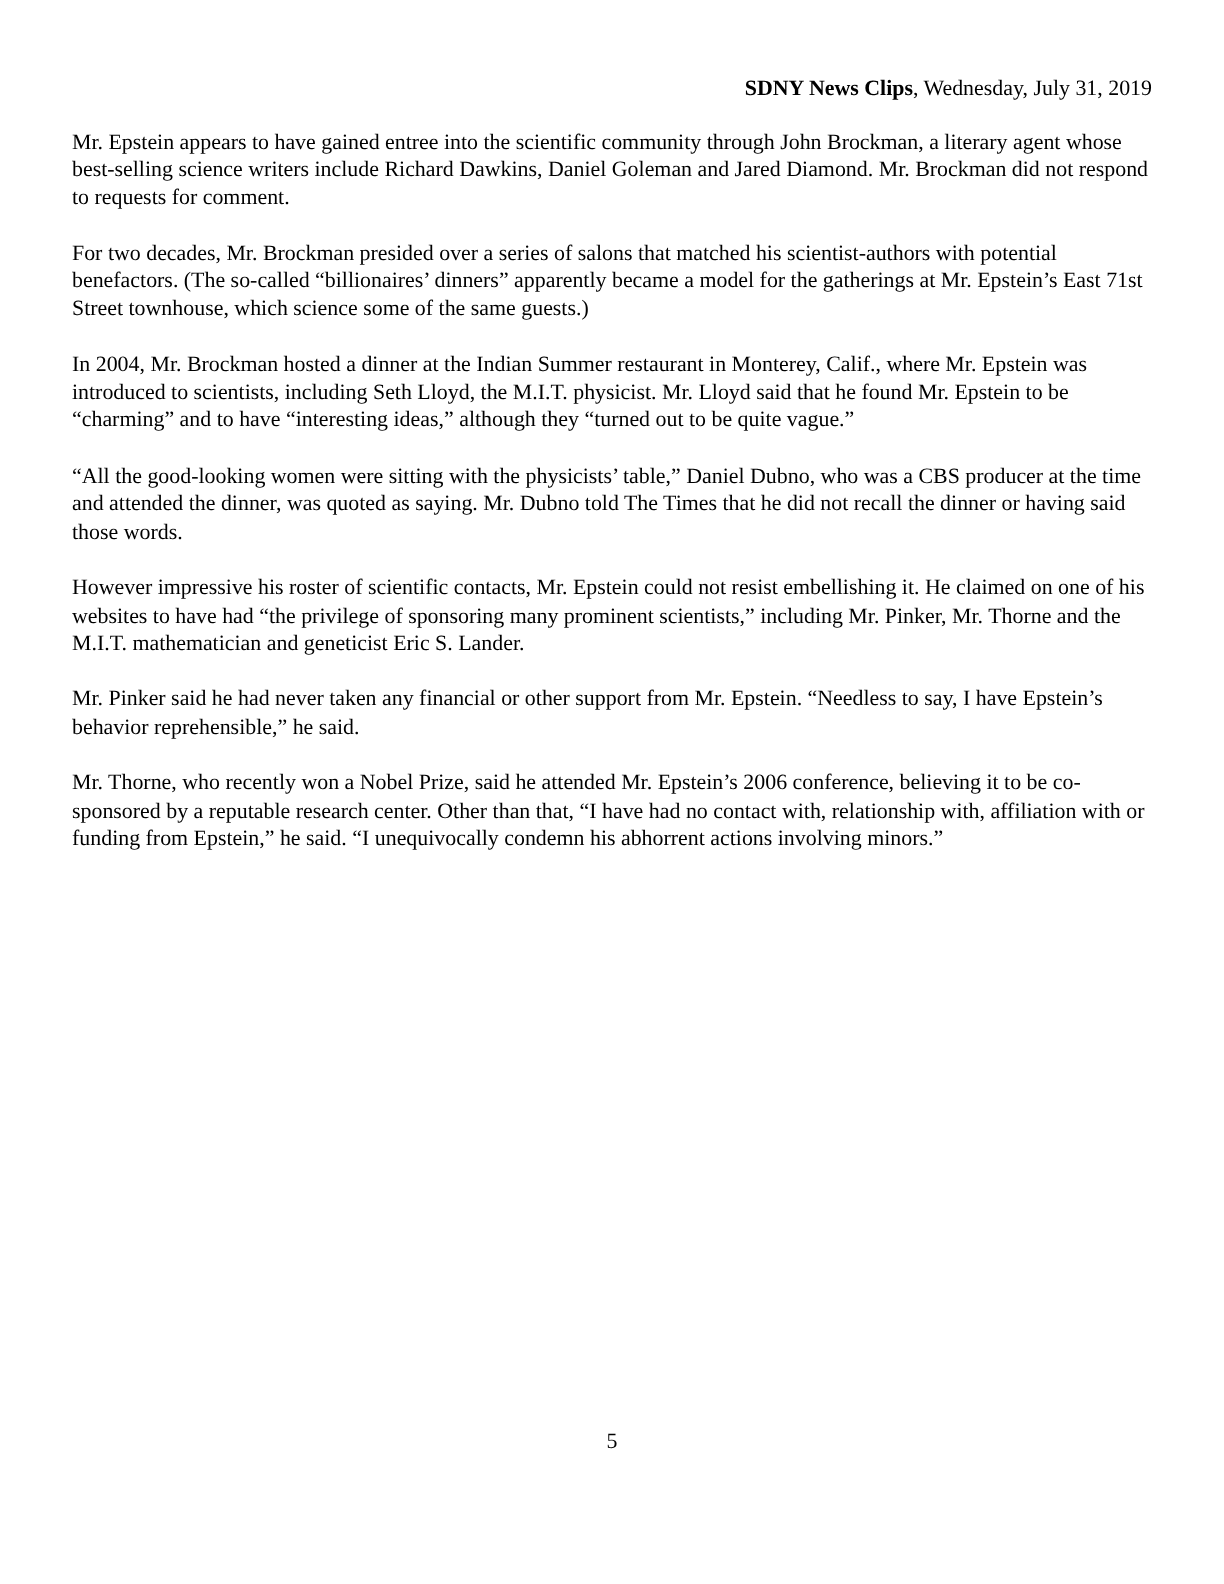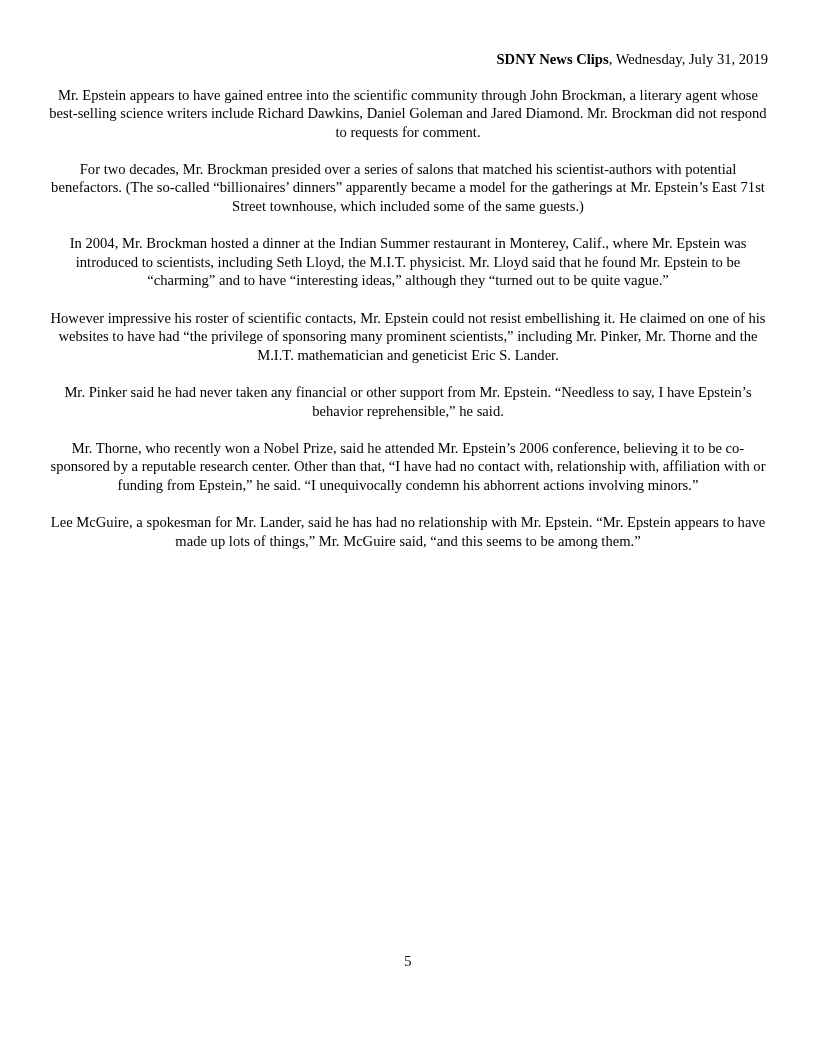--- a/index.html
+++ b/index.html
@@ -29,44 +29,44 @@
     margin-bottom: 17px;
     white-space: nowrap;
   }
   .header .header-bold {
     font-weight: bold;
   }
   .content p {
     font-size: 14.6px;
     line-height: 18.6px;
     margin: 0 0 18.6px 0;
-    text-align: center;
+    text-align: left;
   }
   .footer {
     position: absolute;
     bottom: 62px;
     left: 0;
     width: 816px;
     text-align: center;
     font-size: 14.6px;
     line-height: 18.5px;
   }
 </style>
 </head>
 <body>
 
 <div class="page">
 
   <div class="header"><span class="header-bold">SDNY News Clips</span><span>, Wednesday, July 31, 2019</span></div>
 
   <div class="content">
     <p>Mr. Epstein appears to have gained entree into the scientific community through John Brockman, a literary agent whose best-selling science writers include Richard Dawkins, Daniel Goleman and Jared Diamond. Mr. Brockman did not respond to requests for comment.</p>
-    <p>For two decades, Mr. Brockman presided over a series of salons that matched his scientist-authors with potential benefactors. (The so-called “billionaires’ dinners” apparently became a model for the gatherings at Mr. Epstein’s East 71st Street townhouse, which included some of the same guests.)</p>
+    <p>For two decades, Mr. Brockman presided over a series of salons that matched his scientist-authors with potential benefactors. (The so-called “billionaires’ dinners” apparently became a model for the gatherings at Mr. Epstein’s East 71st Street townhouse, which science some of the same guests.)</p>
     <p>In 2004, Mr. Brockman hosted a dinner at the Indian Summer restaurant in Monterey, Calif., where Mr. Epstein was introduced to scientists, including Seth Lloyd, the M.I.T. physicist. Mr. Lloyd said that he found Mr. Epstein to be “charming” and to have “interesting ideas,” although they “turned out to be quite vague.”</p>
+    <p>“All the good-looking women were sitting with the physicists’ table,” Daniel Dubno, who was a CBS producer at the time and attended the dinner, was quoted as saying. Mr. Dubno told The Times that he did not recall the dinner or having said those words.</p>
     <p>However impressive his roster of scientific contacts, Mr. Epstein could not resist embellishing it. He claimed on one of his websites to have had “the privilege of sponsoring many prominent scientists,” including Mr. Pinker, Mr. Thorne and the M.I.T. mathematician and geneticist Eric S. Lander.</p>
     <p>Mr. Pinker said he had never taken any financial or other support from Mr. Epstein. “Needless to say, I have Epstein’s behavior reprehensible,” he said.</p>
     <p>Mr. Thorne, who recently won a Nobel Prize, said he attended Mr. Epstein’s 2006 conference, believing it to be co-sponsored by a reputable research center. Other than that, “I have had no contact with, relationship with, affiliation with or funding from Epstein,” he said. “I unequivocally condemn his abhorrent actions involving minors.”</p>
-    <p>Lee McGuire, a spokesman for Mr. Lander, said he has had no relationship with Mr. Epstein. “Mr. Epstein appears to have made up lots of things,” Mr. McGuire said, “and this seems to be among them.”</p>
   </div>
 
   <div class="footer">5</div>
 
 </div>
 
 </body></html>

